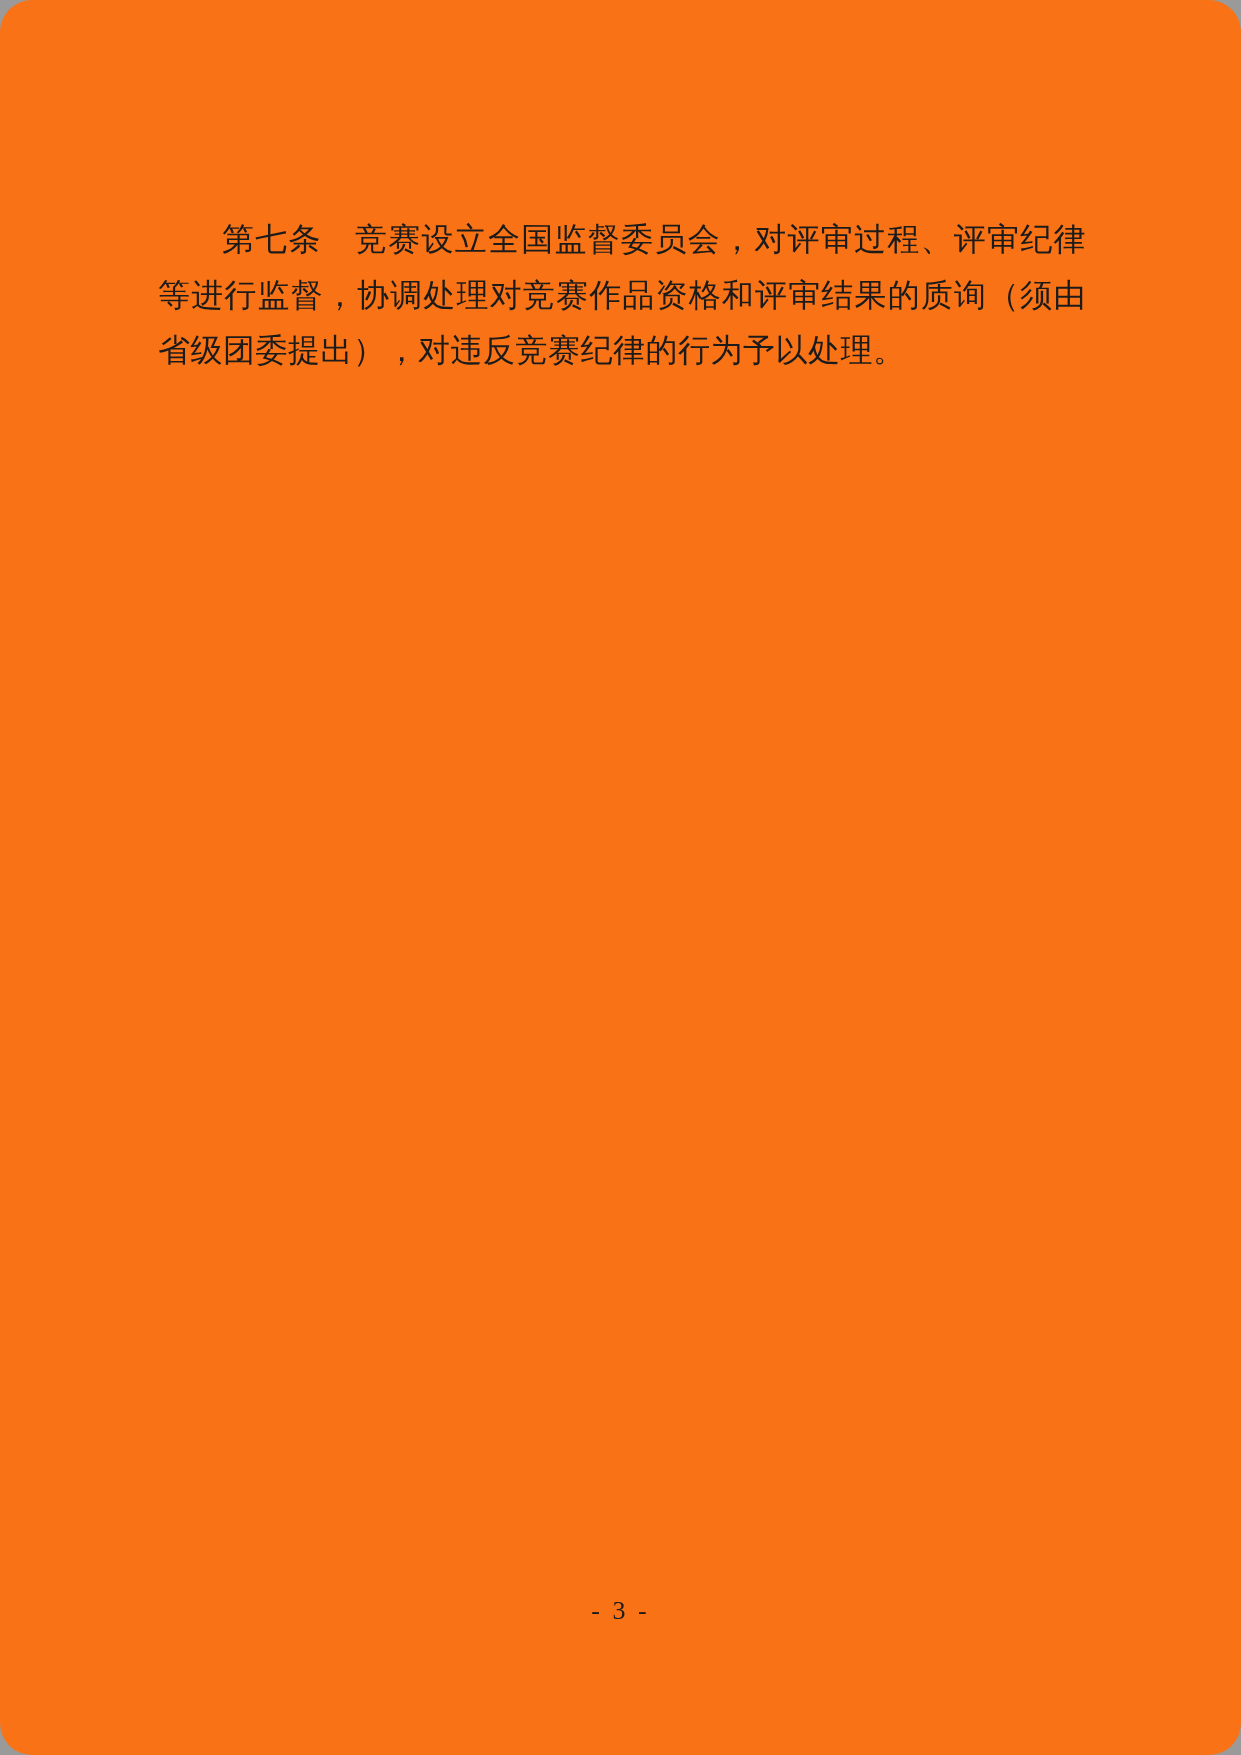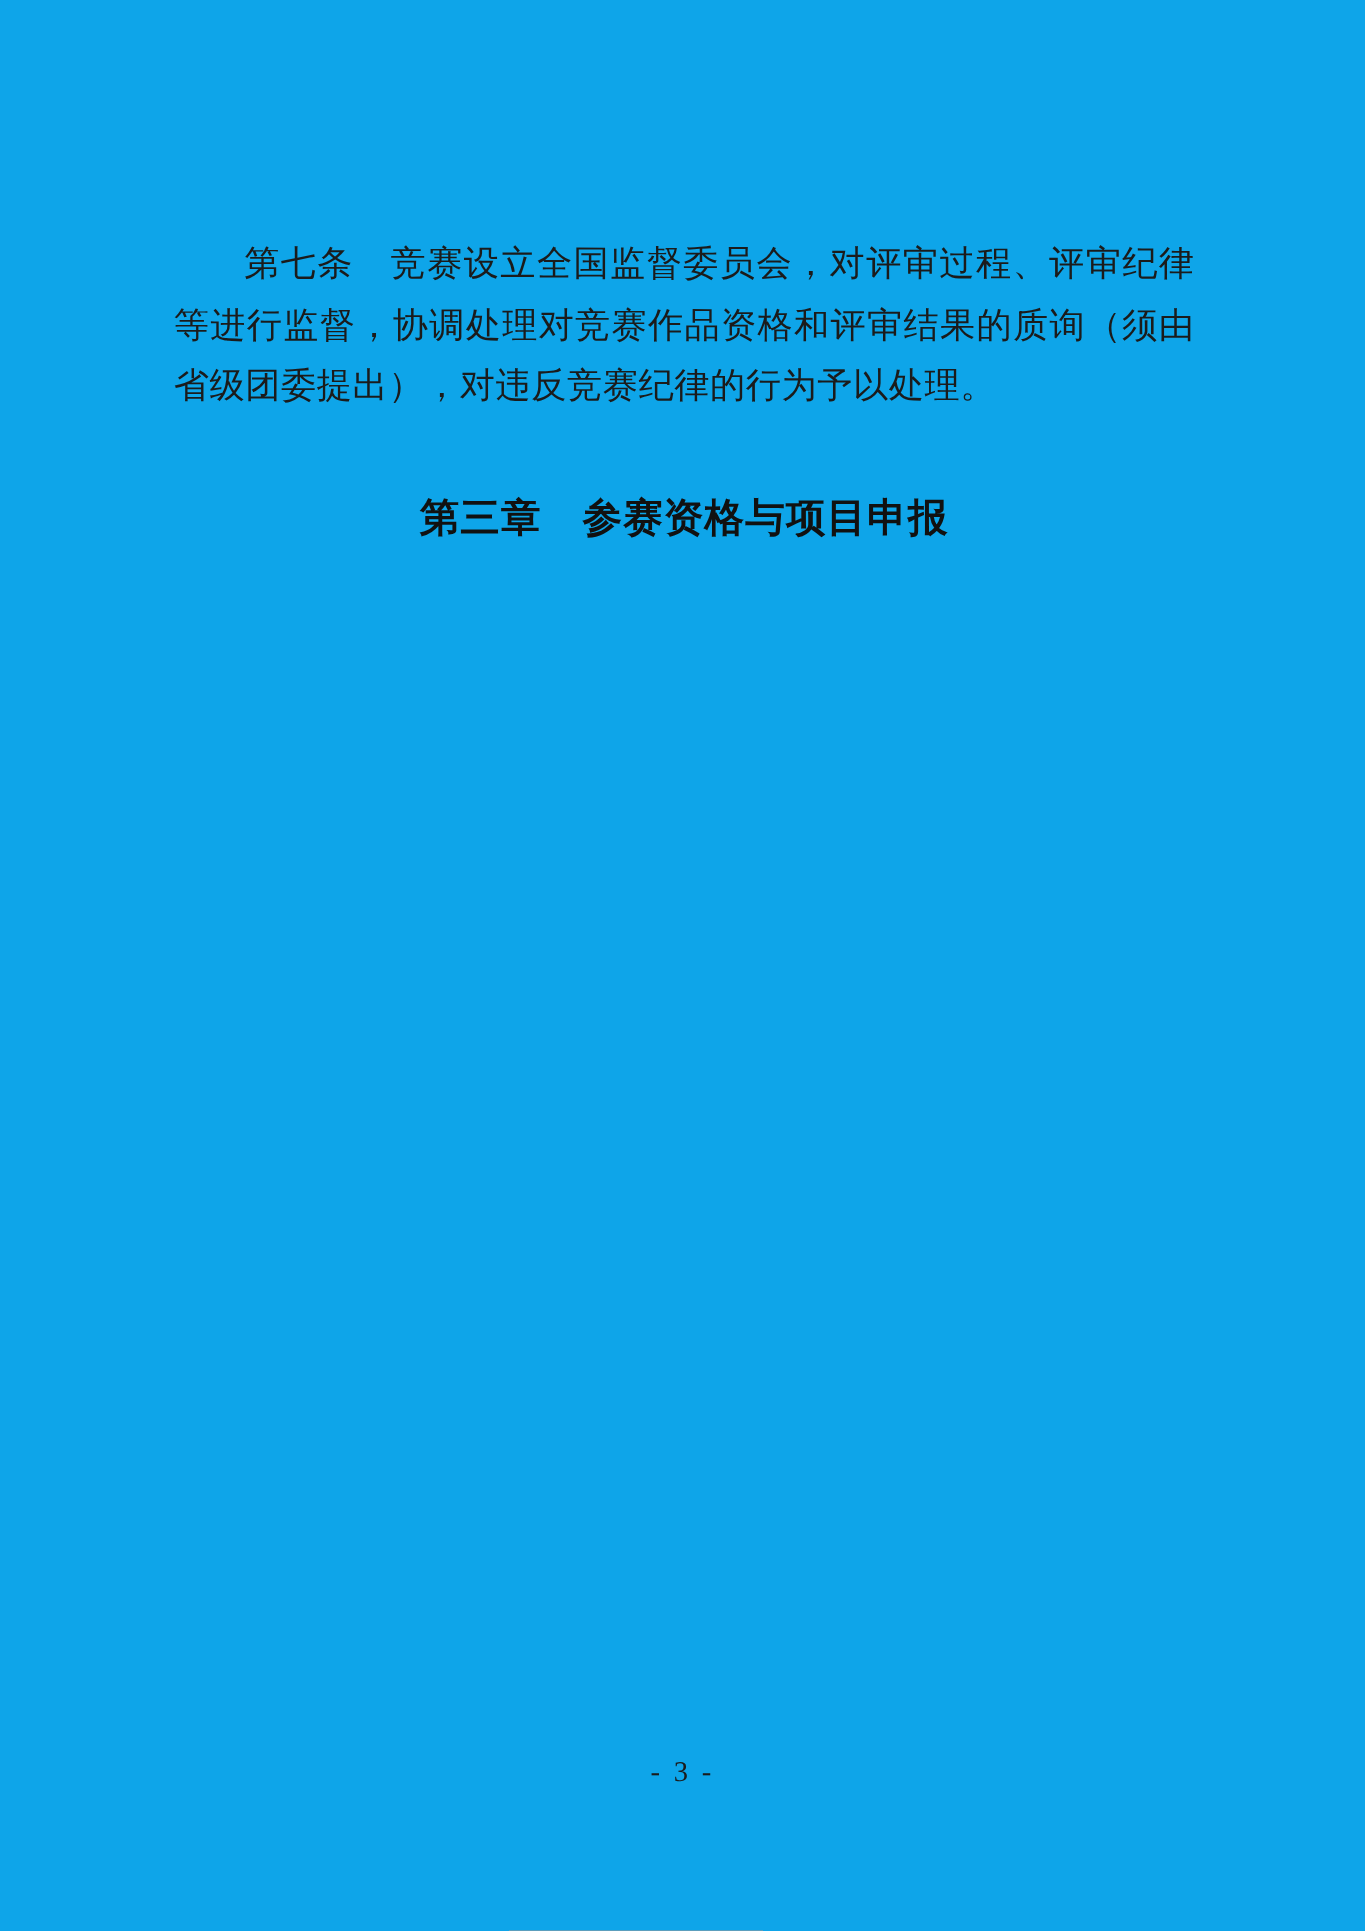--- a/index.html
+++ b/index.html
@@ -7,23 +7,24 @@
   html, body {
     background: #9a9a9a;
     font-family: "Liberation Serif", "DejaVu Serif", serif;
   }
 
   .page {
     position: relative;
     width: 1241px;
     height: 1755px;
     margin: 0 auto;
-    background: #0ea5e9;
+    background: #f97316;
     color: #1b1b1b;
     overflow: hidden;
+    border-radius: 32px;
   }
 
   .content {
     position: absolute;
     top: 212px;
     left: 158px;
     width: 928px;
   }
 
   .content p {
@@ -71,21 +72,20 @@
 </head>
 <body>
 
 <div class="page">
 
   <main class="content">
 
     <p>第七条　竞赛设立全国监督委员会，对评审过程、评审纪律等进行监督，协调处理对竞赛作品资格和评审结果的质询（须由省级团委提出），对违反竞赛纪律的行为予以处理。</p>
 
 
-    <h2 class="chapter-heading">第三章　参赛资格与项目申报</h2>
 
 
 
 
   </main>
 
   <footer class="page-footer">
     <span class="page-number">- 3 -</span>
   </footer>
 

